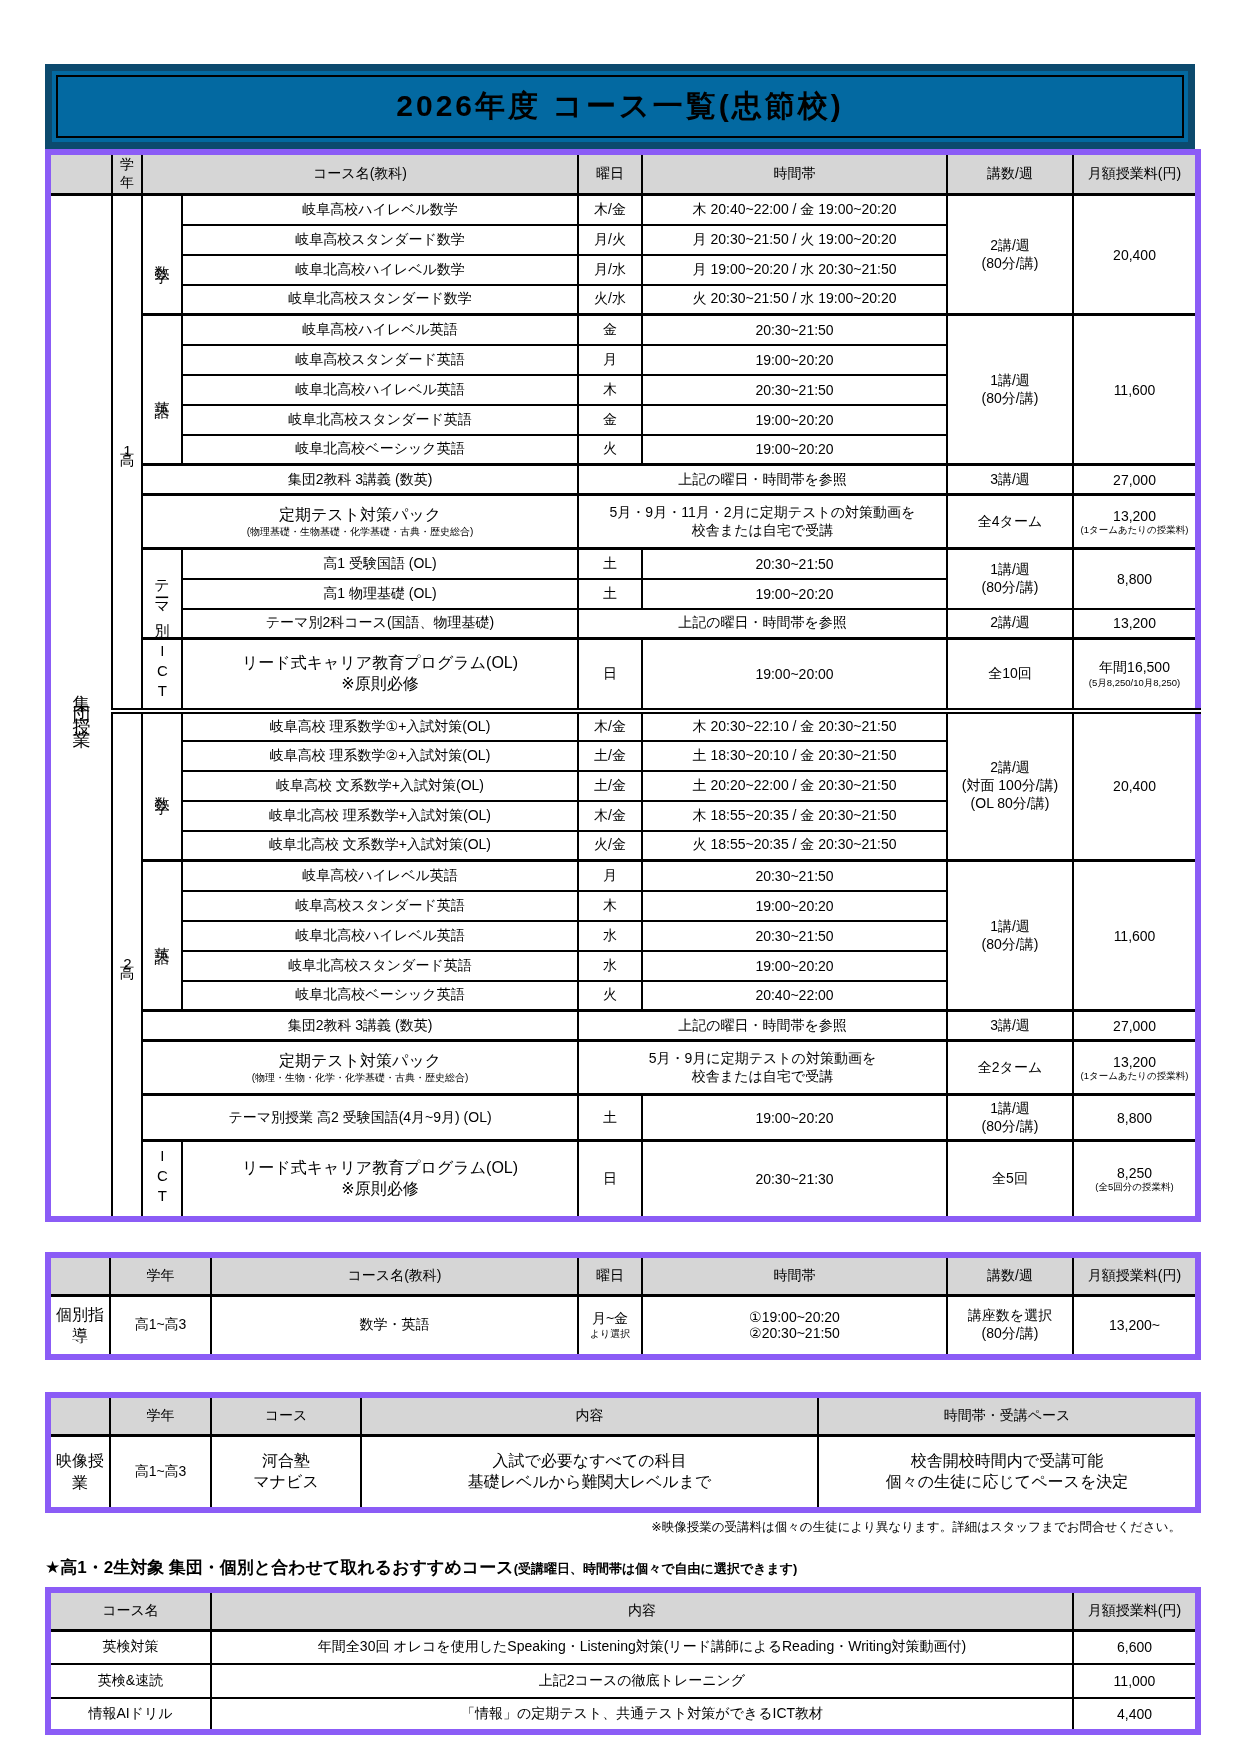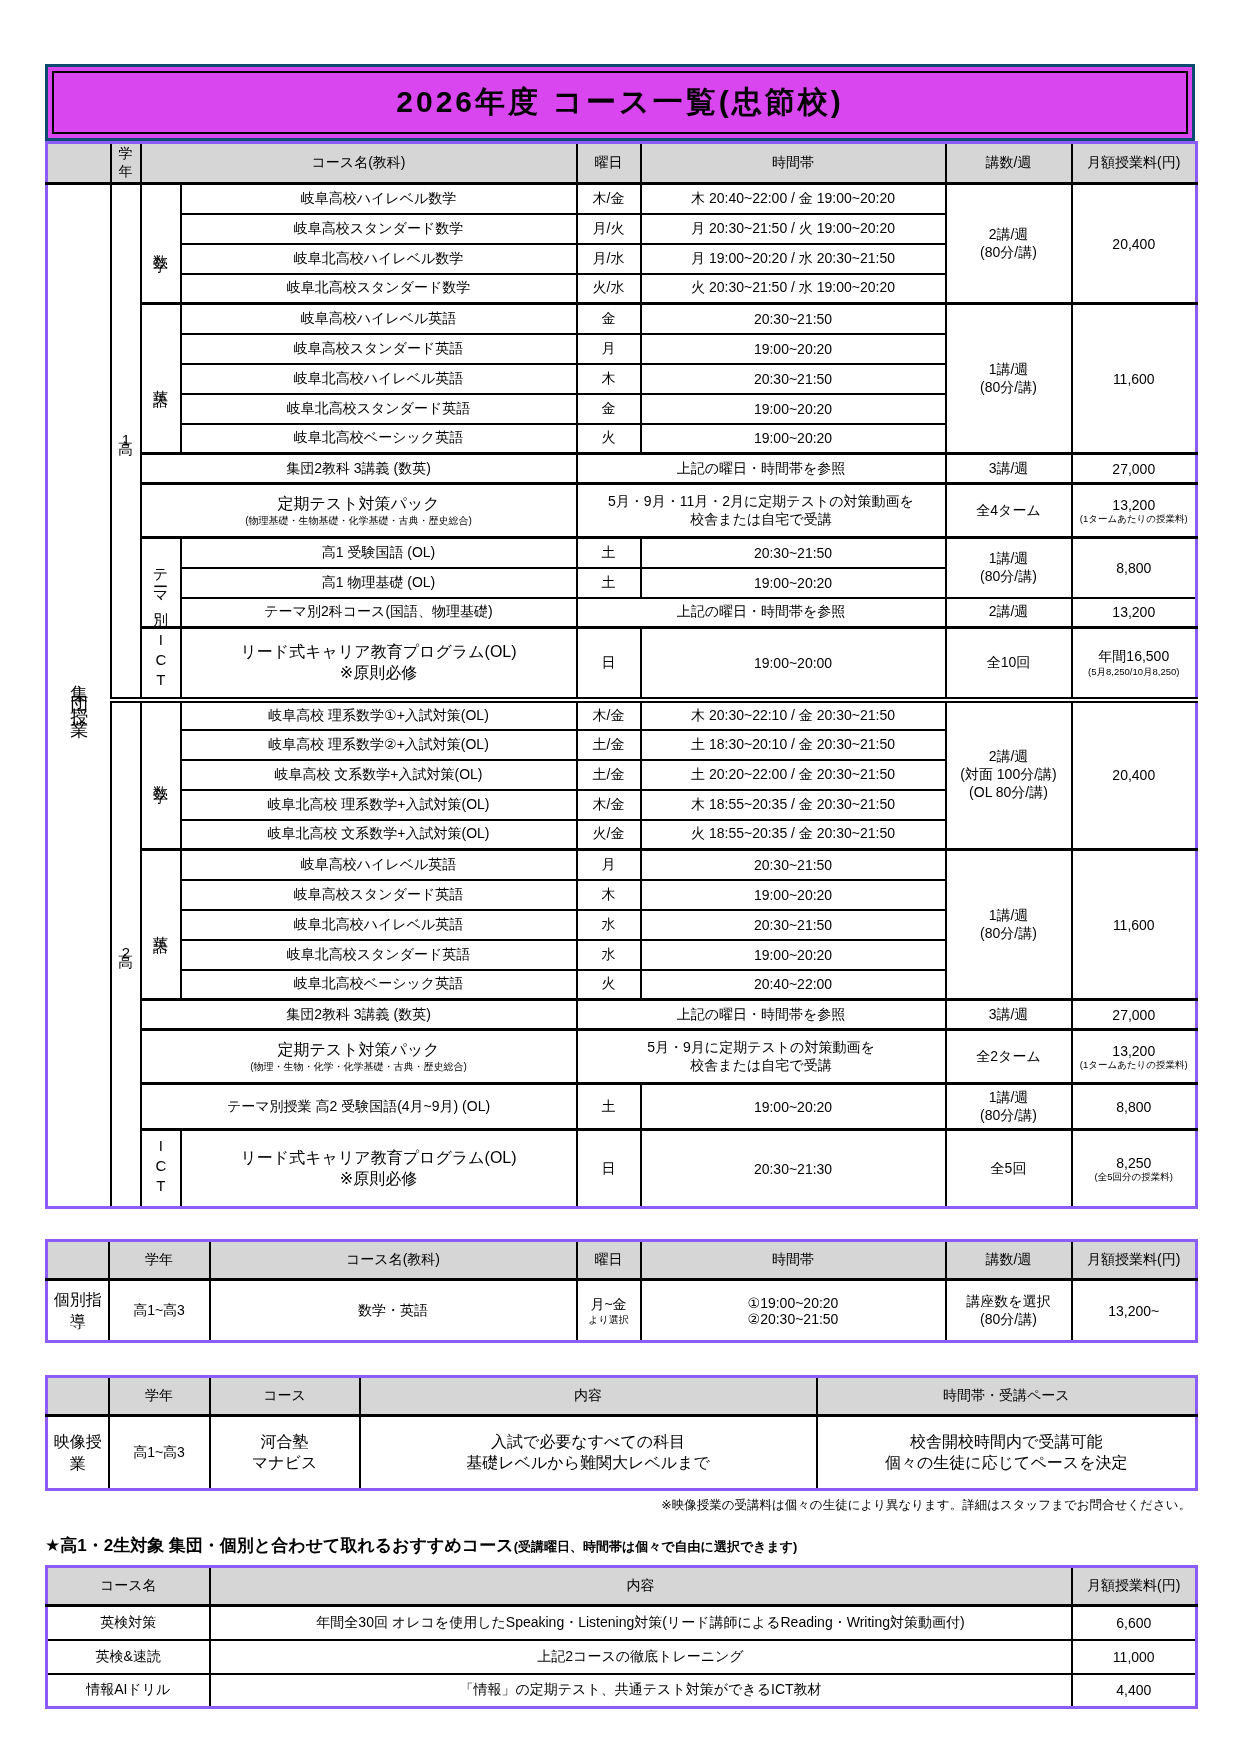--- a/index.html
+++ b/index.html
@@ -1,37 +1,37 @@
 <!DOCTYPE html>
 <html><head>
 <meta charset="utf-8">
 <style>
   html,body{margin:0;padding:0;background:#fff;}
   body{width:1240px;height:1754px;font-family:"Liberation Sans","DejaVu Sans",sans-serif;color:#000;}
   .page{padding:64px 45px 0 45px;box-sizing:border-box;}
-  .titlebox{border:3px solid #0c4a6e;background:#d946ef;padding:4px;}
+  .titlebox{border:7px solid #0c4a6e;background:#0369a1;padding:4px;}
   .titlebox-inner{border:2px solid #000;text-align:center;font-size:30px;font-weight:bold;padding:9px 0;letter-spacing:3px;}
   .tax-note{text-align:right;font-size:13px;margin:10px 2px 5px 0;}
   table{border-collapse:collapse;table-layout:fixed;width:1150px;}
-  .tbl{border:3px solid #8b5cf6;padding-left:40px;}
+  .tbl{border:6px solid #8b5cf6;padding-left:40px;}
   .tbl td,.tbl th{border:2px solid #000;text-align:center;vertical-align:middle;padding:1px 2px;font-size:14px;overflow:hidden;}
   .tbl th{background:#d6d6d6;font-weight:normal;}
   tr.head th{border-bottom:3px solid #000;height:34px;}
   tr.sec td{border-top:3px solid #000;}
   tr.gsep td{border-top:6px double #000;}
   tr.h30{height:30px} tr.h34{height:34px} tr.h46{height:46px} tr.h54{height:54px}
   tr.h62{height:62px} tr.h72{height:72px} tr.h74{height:74px} tr.h78{height:78px}
   .name{font-size:16px;}
   .sm{font-size:10px;line-height:1.2;}
   .xs{font-size:9.5px;line-height:1.25;}
   .vert{writing-mode:vertical-rl;text-orientation:upright;display:inline-block;line-height:1.05;letter-spacing:3px;font-size:15px;}
   .vbig{font-size:18px;letter-spacing:12px;font-weight:normal;}
   .wrap2{word-break:break-all;line-height:1.35;font-size:16px;}
   .mt30{margin-top:30px;} .mt32{margin-top:32px;}
-  .video-note{text-align:right;font-size:12.5px;margin:6px 4px 0 0;}
+  .video-note{text-align:right;font-size:12.5px;margin:6px 14px 0 0;}
   .reco-head{margin:20px 0 8px 0;font-size:17px;font-weight:bold;}
   .reco-sub{font-size:13px;text-align:center;}
   .content-sm{font-size:13px;}
 </style>
 </head>
 <body>
 
 <div class="page">
 
   <div class="titlebox">

